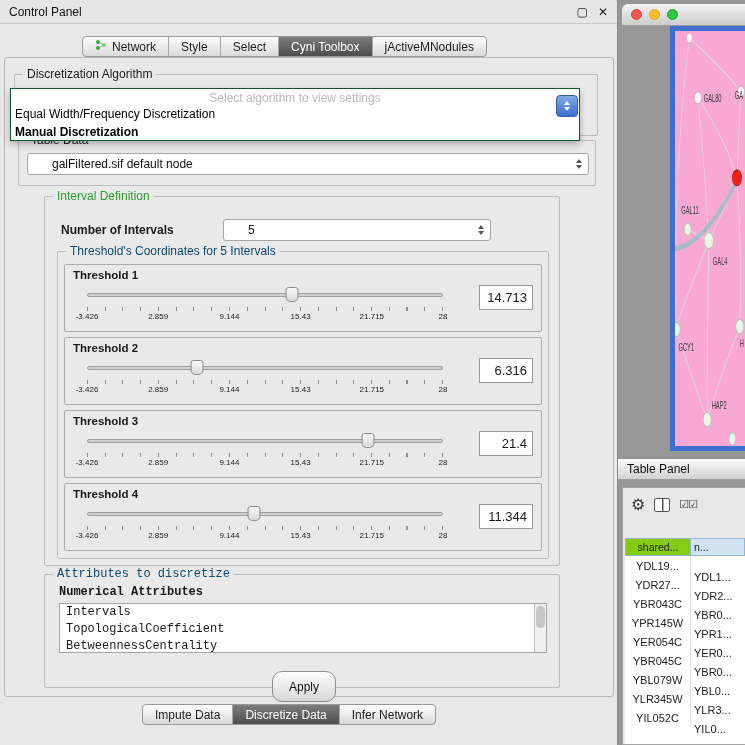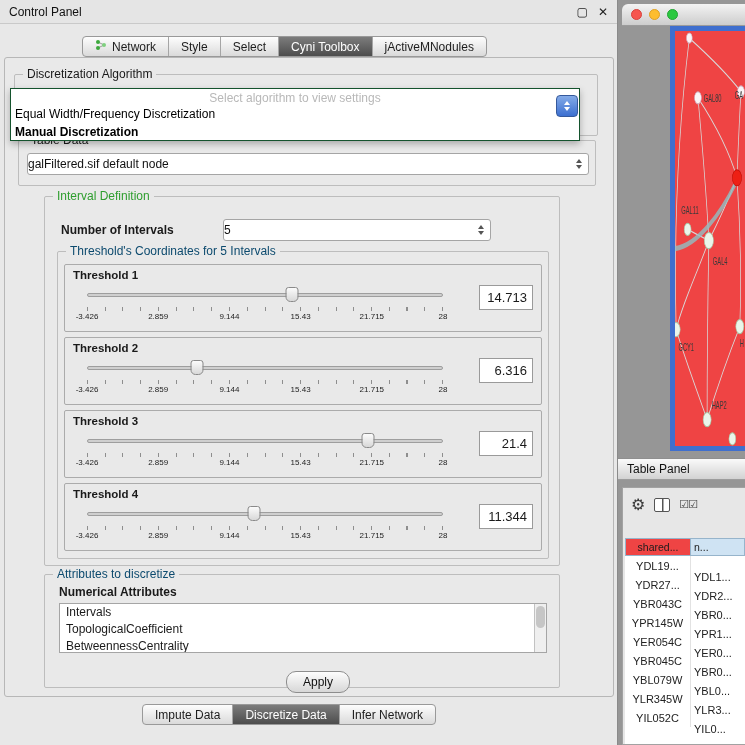--- a/index.html
+++ b/index.html
@@ -29,21 +29,21 @@
                border:1px solid #b7b7b7; border-radius:3px; background:#e9e9e9; }
 
   .group { position:absolute; border:1px solid #bdbdbd; border-radius:2px; background:#e9e9e9; }
   .group > .legend { position:absolute; top:-8px; left:8px; background:#e9e9e9;
                      padding:0 4px; font-size:12px; }
   .legend.green { color:#2e9e2e; }
   .legend.blue  { color:#0c4a6e; }
 
   .combo { background:#fff; border:1px solid #a5a5a5; border-radius:3px;
            display:flex; align-items:center; position:absolute; }
-  .combo .txt { padding-left:0; font-size:12px; color:#111; overflow:hidden; white-space:nowrap; }
+  .combo .txt { padding-left:24px; font-size:12px; color:#111; overflow:hidden; white-space:nowrap; }
   .arrows { margin-left:auto; width:18px; display:flex; flex-direction:column;
             align-items:center; justify-content:center; gap:2px; }
   .tri-up   { width:0; height:0; border-left:3.5px solid transparent; border-right:3.5px solid transparent; border-bottom:4px solid #555; }
   .tri-down { width:0; height:0; border-left:3.5px solid transparent; border-right:3.5px solid transparent; border-top:4px solid #555; }
 
   
   .popup { position:absolute; left:10px; top:88px; width:570px; height:53px; background:#fff;
            border:1px solid #14532d; box-shadow:0 3px 7px rgba(0,0,0,.28); z-index:5; }
   .popup .ph  { text-align:center; color:#b8b8b8; font-size:12px; padding-top:2px; }
   .popup .opt { font-size:12px; padding:1px 4px; line-height:16px; color:#000; }
@@ -77,34 +77,34 @@
   
   .attr-label { position:absolute; left:14px; top:10px; font-weight:bold; font-size:12px; }
   .attr-list { position:absolute; left:14px; top:28px; width:488px; height:50px; background:#fff;
                border:1px solid #a5a5a5; overflow:hidden; }
   .attr-list .item { font-size:12px; line-height:17px; padding-left:6px; white-space:nowrap; }
   .attr-scroll { position:absolute; right:0; top:0; width:12px; height:100%; background:#efefef;
                  border-left:1px solid #c2c2c2; }
   .attr-scroll .sthumb { position:absolute; left:1px; top:2px; width:9px; height:22px;
                          background:#c6c6c6; border-radius:5px; }
 
-  .apply-btn { position:absolute; left:286px; top:671px; width:64px; height:22px;
+  .apply-btn { position:absolute; left:272px; top:671px; width:64px; height:31px;
                border:1px solid #8d8d8d; border-radius:10px; font-size:12px; color:#111;
                background:linear-gradient(#fdfdfd,#d7d7d7); font-family:"Liberation Sans",sans-serif; }
 
   
   .right-panel { position:absolute; left:618px; top:0; width:127px; height:745px; background:#969696; }
   .net-window { position:absolute; left:4px; top:4px; width:123px; height:447px; }
   .mac-bar { height:22px; background:linear-gradient(#f3f3f3,#cdcdcd); border-bottom:1px solid #9b9b9b;
              border-radius:6px 0 0 0; display:flex; align-items:center; gap:7px; padding-left:9px; }
   .light { width:11px; height:11px; border-radius:50%; }
   .light.red    { background:#f6564f; border:1px solid #d8423c; }
   .light.yellow { background:#fdbd2e; border:1px solid #dfa023; }
   .light.green  { background:#2bc840; border:1px solid #23a334; }
-  .net-canvas { position:absolute; left:0; top:22px; right:0; bottom:0; background:#ef4444;
+  .net-canvas { position:absolute; left:0; top:22px; right:0; bottom:0; background:#f9a8d4;
                 border:5px solid #3f6fce; border-right:none; overflow:hidden;margin-left:48px; }
   .net-canvas svg { display:block; width:100%; height:100%; }
 
   .table-panel-bar { position:absolute; left:0; top:458px; width:127px; height:22px;
                      background:linear-gradient(#fafafa,#d2d2d2); border-top:1px solid #8f8f8f;
                      border-bottom:1px solid #9c9c9c; display:flex; align-items:center;
                      padding-left:9px; font-size:12px; color:#111; }
 
   .table-window { position:absolute; left:4px; top:487px; width:123px; height:258px;
                   background:#e7e7e7; border:1px solid #a2a2a2; border-right:none; }
@@ -113,21 +113,21 @@
   .gear { font-size:16px; color:#3a3a3a; line-height:16px; }
   .cols-icon { width:16px; height:14px; border:1.5px solid #555; border-radius:2px; background:#fff;
                background-image:linear-gradient(#555,#555); background-size:1.5px 100%;
                background-repeat:no-repeat; background-position:7px 0; }
   .checks { font-size:11px; color:#3a3a3a; letter-spacing:-1px; }
 
   .grid { position:absolute; left:2px; top:50px; right:0; bottom:0; background:#fff; }
   .grid-header { display:flex; height:18px; }
   .gh-cell { font-size:10.5px; display:flex; align-items:center; justify-content:center;
              border:1px solid #96b4cb; color:#1c1c1c; }
-  .gh-cell.c1 { width:66px; background:#ef4444; }
+  .gh-cell.c1 { width:66px; background:#84cc16; }
   .gh-cell.c2 { flex:1; background:#cfe3f3; border-left:none; justify-content:flex-start; padding-left:3px; }
   .grid-row { display:flex; height:19px; }
   .g-cell { font-size:11px; display:flex; align-items:center; justify-content:center; color:#222; }
   .g-cell.c1 { width:66px; border-right:1px solid #e2e2e2; }
   .g-cell.c2 { flex:1; justify-content:flex-start; padding-left:3px;margin-top:21px; }
 
   .net-icon { display:inline-block; }
 </style>
 </head>
 <body>
@@ -280,21 +280,21 @@
             <span style="left:40%">9.144</span>
             <span style="left:60%">15.43</span>
             <span style="left:80%">21.715</span>
             <span style="left:100%">28</span>
           </div>
           <div class="tvalue">11.344</div>
         </div>
       </div>
     </div>
 
-    <div class="group" style="left:44px; top:574px; width:516px; height:114px;">
+    <div class="group" style="left:44px; top:574px; width:516px; height:114px;font-family:Liberation Mono, monospace;">
       <span class="legend blue">Attributes to discretize</span>
       <span class="attr-label">Numerical Attributes</span>
       <div class="attr-list">
         <div class="item">Intervals</div>
         <div class="item">TopologicalCoefficient</div>
         <div class="item">BetweennessCentrality</div>
         <div class="attr-scroll">
           <div class="sthumb"></div>
         </div>
       </div>

